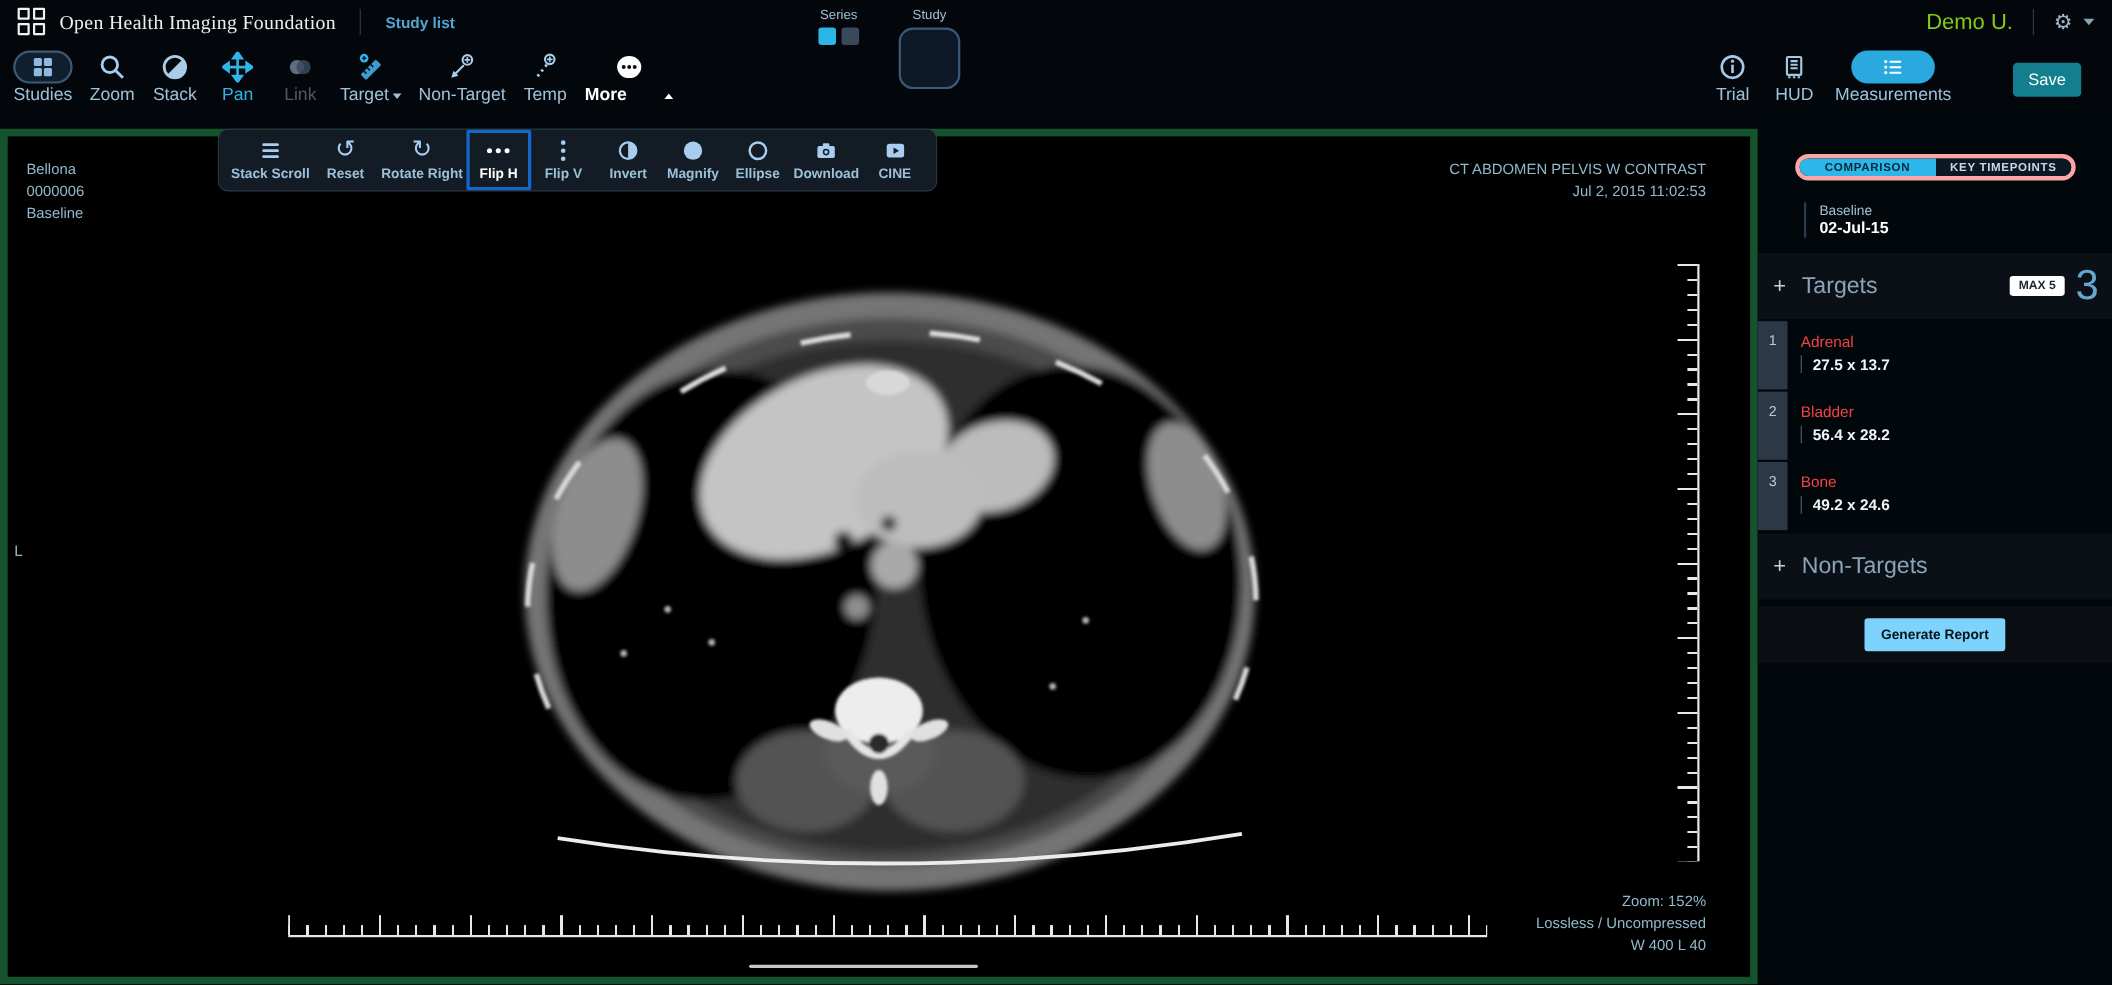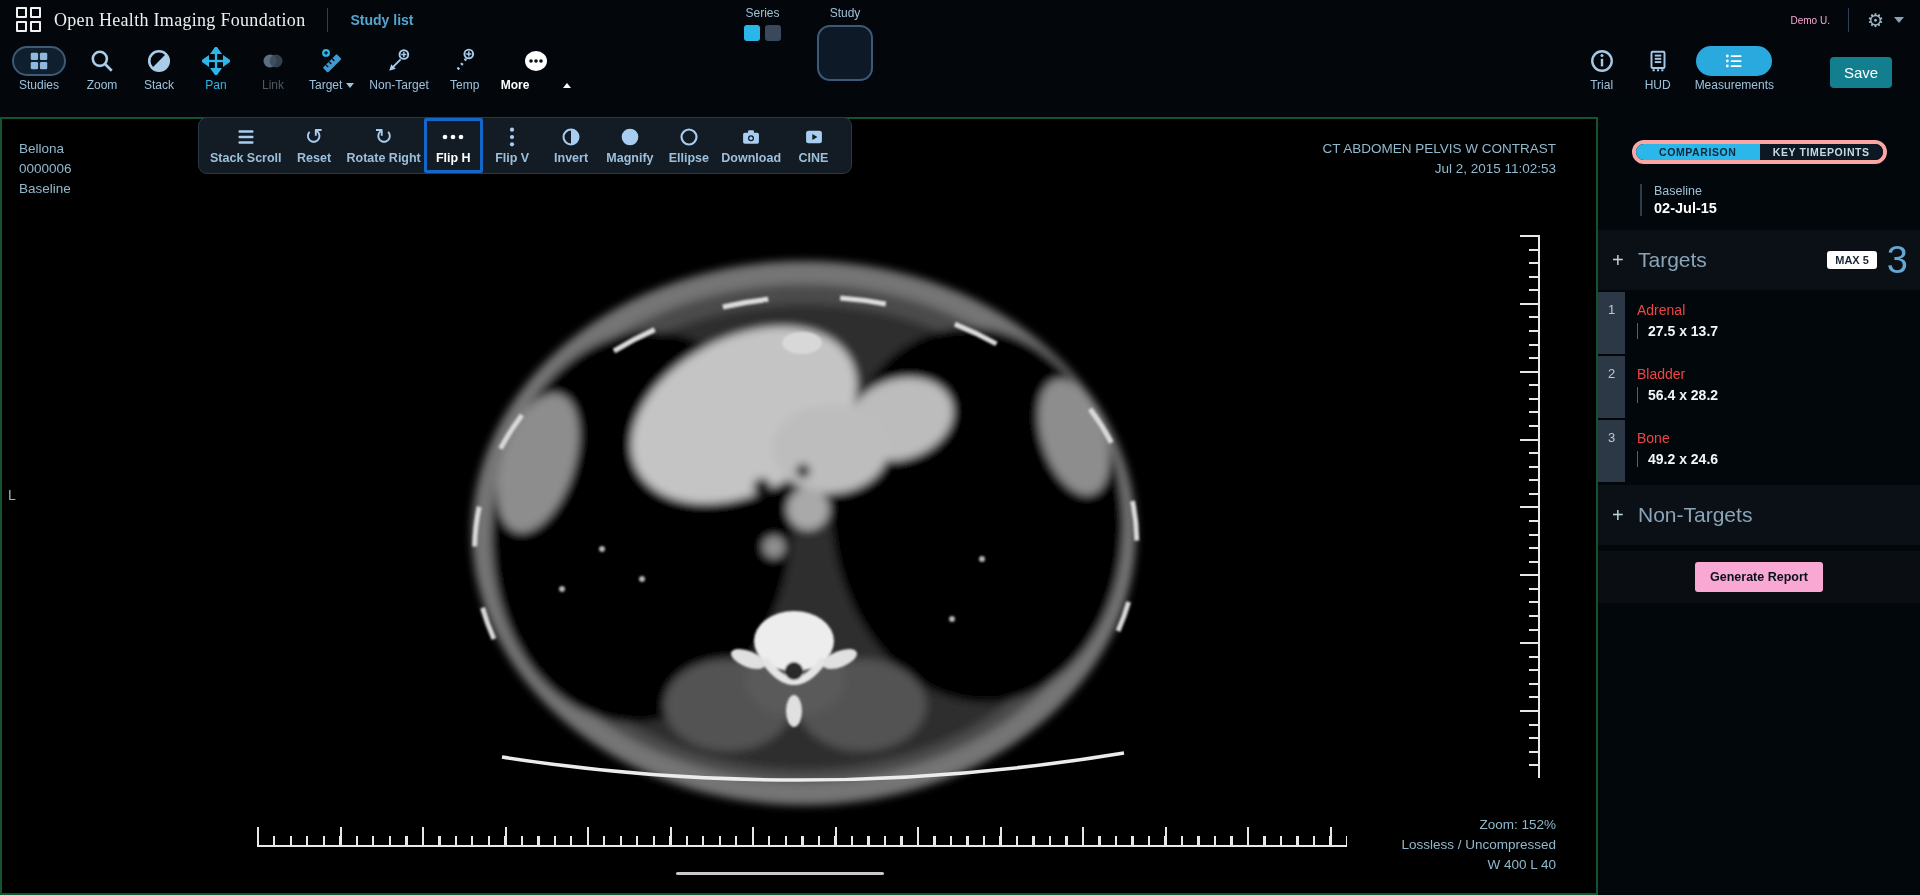--- a/index.html
+++ b/index.html
@@ -11,57 +11,57 @@
   .header { position:absolute; left:0; top:0; width:1920px; height:40px;
     display:flex; align-items:center; justify-content:space-between; padding:0 16px; }
   .logo-group { display:flex; align-items:center; gap:12px; }
   .logo-mark { width:26px; height:26px; display:grid; grid-template-columns:11px 11px;
     grid-template-rows:11px 11px; gap:3px; cursor:pointer; }
   .logo-mark span { border:2px solid #f2f2f2; border-radius:1px; }
   .logo-text { font-family:"Liberation Serif", serif; color:#efefef; font-size:18px; letter-spacing:0.3px; }
   .vdiv { width:1px; height:24px; background:#2d3f52; margin:0 10px; }
   .study-list { color:#55a5cf; font-size:14px; font-weight:bold; cursor:pointer; }
   .user-group { display:flex; align-items:center; gap:8px; }
-  .user-name { color:#f9a8d4; font-size:10px; cursor:pointer; }
+  .user-name { color:#84cc16; font-size:20px; cursor:pointer; }
   .gear { color:#9db7c9; font-size:19px; font-family:"DejaVu Sans", sans-serif; cursor:pointer; line-height:1; }
   .caret-dn { width:0; height:0; border-left:5px solid transparent; border-right:5px solid transparent;
     border-top:6px solid #8aa3b6; margin-left:2px; cursor:pointer; }
 
   
   .layout-sel { position:absolute; left:744px; top:6px; display:flex; gap:36px; z-index:6; }
   .sel-label { color:#9fc0d6; font-size:12px; text-align:center; margin-bottom:5px; }
   .sel-squares { display:flex; gap:5px; justify-content:center; }
   .sq { width:16px; height:16px; border-radius:3px; background:#39485a; cursor:pointer; }
   .sq.active { background:#2ab6e9; }
   .study-box { width:56px; height:56px; border:2px solid #3c5a78; border-radius:13px;
     background:#0d1926; cursor:pointer; margin:0 auto; }
 
   
   .toolbar { position:absolute; left:0; top:40px; width:1920px; height:55px; }
   .tools-left { position:absolute; left:12px; top:0; display:flex; align-items:flex-start; gap:15px; }
   .tool { display:flex; flex-direction:column; align-items:center; padding-top:6px; cursor:pointer; min-width:42px; }
   .ticon { height:30px; display:flex; align-items:center; justify-content:center; }
-  .tlabel { font-size:12px; color:#9fc2dc; margin-top:2px; white-space:nowrap; display:flex; align-items:center; gap:4px; }
+  .tlabel { font-size:16px; color:#9fc2dc; margin-top:2px; white-space:nowrap; display:flex; align-items:center; gap:4px; }
   .tool.active .tlabel { color:#2fb5e8; }
   .tool.disabled .tlabel { color:#4e5a66; }
   .tool.open .tlabel { color:#fff; font-weight:bold;gap:34px; }
   .pill { border:2px solid #3d5a77; background:#0f1f2d; border-radius:16px; padding:4px 14px; }
   .caret-s-dn { width:0; height:0; border-left:4px solid transparent; border-right:4px solid transparent; border-top:5px solid #9fc2dc; }
   .caret-s-up { width:0; height:0; border-left:4px solid transparent; border-right:4px solid transparent; border-bottom:5px solid #fff; }
 
   .tools-right { position:absolute; right:0; top:0; display:flex; align-items:flex-start; }
   .mpill { background:#29a9dd; border-radius:15px; width:76px; height:30px;
     display:flex; align-items:center; justify-content:center; }
   .save-btn { background:#137e8e; color:#fff; font-size:15px; border:none; border-radius:4px;
     width:62px; height:31px; margin:17px 28px 0 56px; cursor:pointer; }
 
   
   .main { position:absolute; left:0; top:117px; width:1920px; height:778px; display:flex; }
   .viewport { position:relative; width:1598px; height:778px; background:#000;
-    border:2px solid #14532d; overflow:hidden; }
+    border:7px solid #14532d; overflow:hidden; }
   .ct-svg { position:absolute; left:0; top:0; z-index:1; }
 
   .ov { position:absolute; z-index:5; color:#91b9cd; font-size:13.5px; line-height:20px; }
   .ov.tl { left:17px; top:20px; }
   .ov.tr { right:40px; top:20px; text-align:right; }
   .ov.bl { left:17px; bottom:18px; }
   .ov.br { right:40px; bottom:18px; text-align:right; }
   .ov.lmark { left:6px; top:366px; color:#9bb2c2; font-size:14px; }
 
   
@@ -114,21 +114,21 @@
   .tnum { width:27px; background:#2c3845; color:#b5cbdc; font-size:13px;
     text-align:center; padding-top:10px; }
   .tinfo { padding:10px 0 0 12px; }
   .tname { color:#ef4444; font-size:14px; }
   .tsize { color:#f2f6f9; font-size:14px; font-weight:bold; margin-top:5px;
     border-left:1px solid rgba(150,170,190,0.55); padding-left:10px; }
 
   .nt-head { margin-top:3px; }
   .report-sec { margin-top:6px; background:#0a0e13; height:52px;
     display:flex; align-items:center; justify-content:center; }
-  .report-btn { background:#f9a8d4; color:#07121c; font-size:12.5px; font-weight:bold;
+  .report-btn { background:#7dd3fc; color:#07121c; font-size:12.5px; font-weight:bold;
     border:none; border-radius:3px; padding:8px 15px; cursor:pointer; }
 
   svg { display:block; }
 </style>
 </head>
 <body>
 
 <div class="page">
 
   <div class="header">

